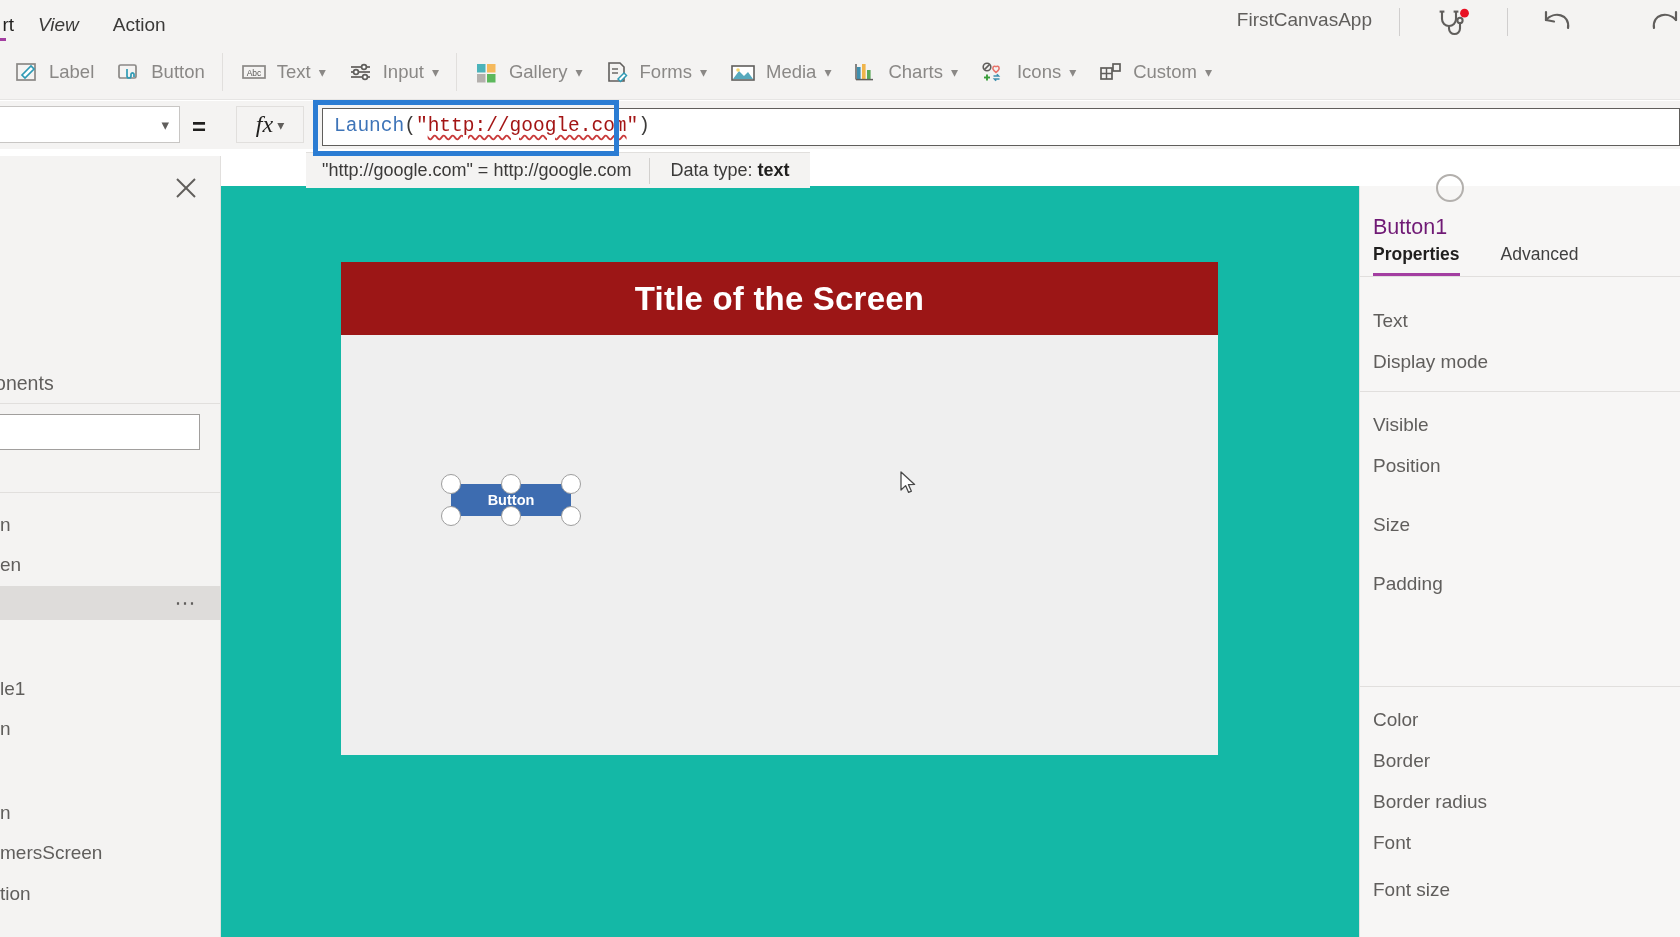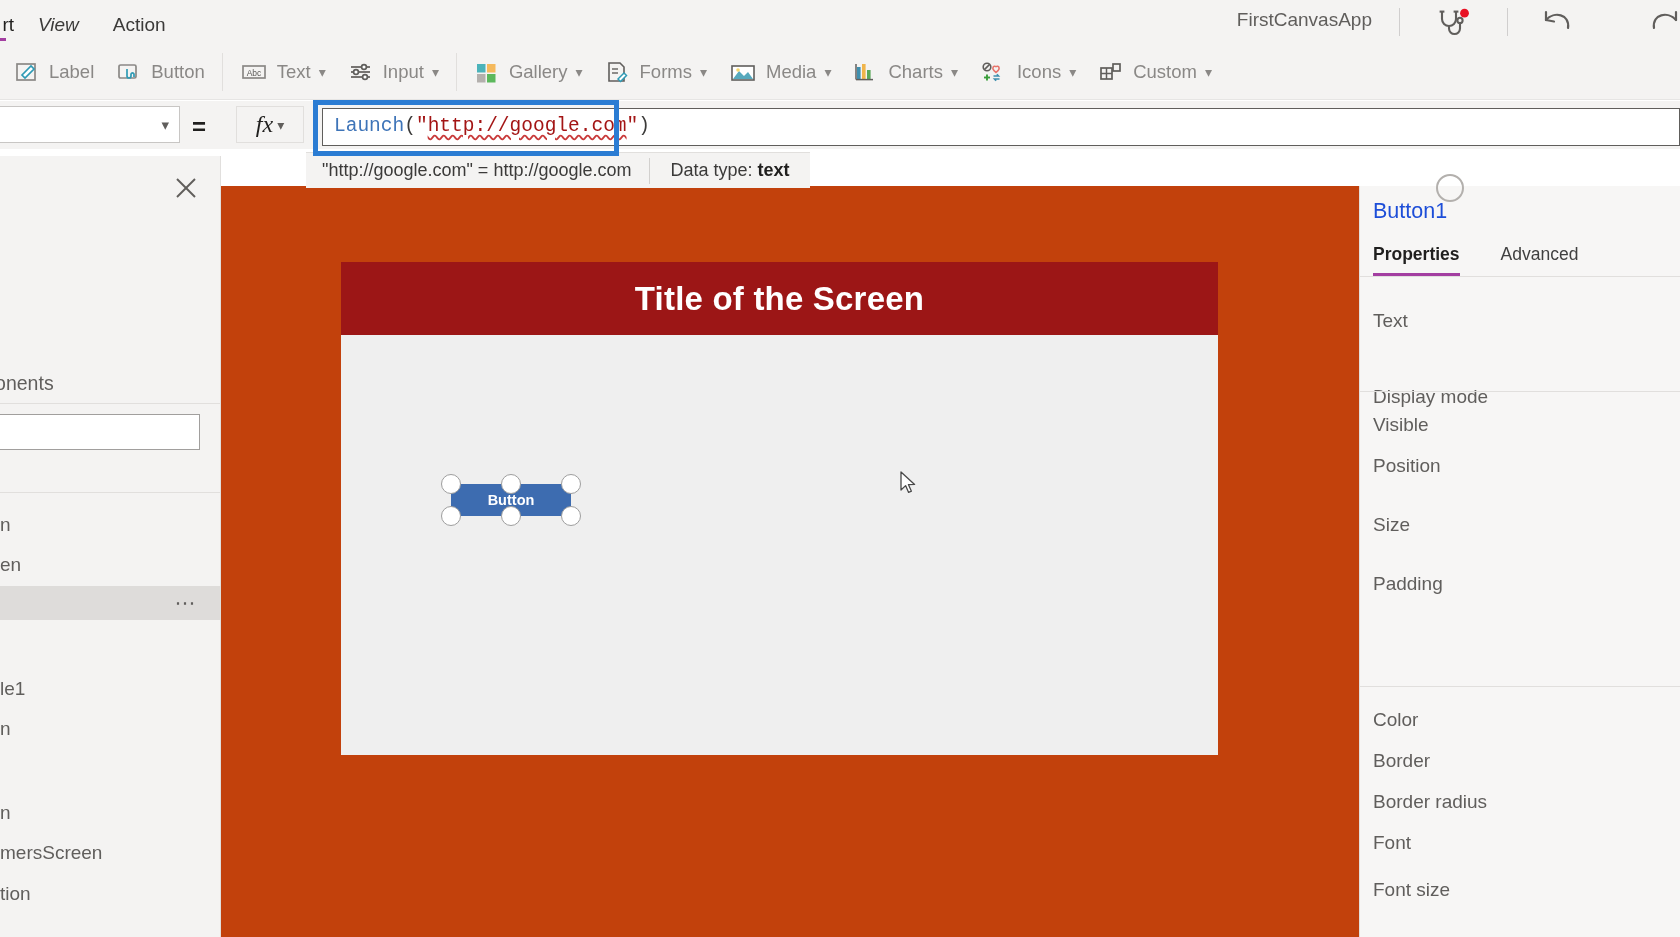--- a/index.html
+++ b/index.html
@@ -155,21 +155,21 @@
   .tree-item.selected { background: #dedcda; }
   .tree-item .dots {
     position: absolute; right: 24px; color: #605e5c;
     font-size: 21px; letter-spacing: 1.5px;
   }
 
   
   #canvas-area {
     position: absolute; left: 221px; top: 186px;
     width: 1138px; height: 751px;
-    background: #c2410c;
+    background: #14b8a6;
   }
   #app-screen {
     position: absolute; left: 120px; top: 76px;
     width: 877px; height: 493px;
     background: #efefef;
   }
   #app-title-bar {
     position: absolute; left: 0; top: 0; width: 877px; height: 73px;
     background: #9c1616;
     display: flex; align-items: center; justify-content: center;
@@ -205,22 +205,22 @@
     position: absolute; left: 1359px; top: 186px;
     width: 321px; height: 751px;
     background: #f7f6f5; border-left: 1px solid #e1dfdd;
   }
   #rp-partial-icon {
     position: absolute; left: 76px; top: -12px;
     width: 28px; height: 28px;
     border: 2px solid #b3b0ad; border-radius: 50%;
   }
   #rp-title {
-    position: absolute; left: 13px; top: 13px;
-    font-size: 21.5px; color: #1d4ed8;
+    position: absolute; left: 13px; top: 29px;
+    font-size: 21.5px; color: #701a75;
   }
   #rp-tabs {
     position: absolute; left: 13px; top: 58px; display: flex; gap: 41px;
   }
   .rp-tab { font-size: 17.5px; color: #404040; position: relative; padding-bottom: 11px; cursor: default; }
   .rp-tab.active { color: #201f1e; font-weight: 700; }
   .rp-tab.active::after {
     content: ""; position: absolute; left: 0; right: 0; bottom: 0;
     height: 3px; background: #a33ea1;
   }
@@ -506,21 +506,21 @@
       <span>Properties</span>
     </div>
     <div class="rp-tab">
       <span>Advanced</span>
     </div>
   </div>
 
   <div class="rp-hr" style="top:90px;"></div>
 
   <div class="rp-row" style="top:124px;">Text</div>
-  <div class="rp-row" style="top:165px;margin-top:35px;">Display mode</div>
+  <div class="rp-row" style="top:165px;">Display mode</div>
 
   <div class="rp-hr" style="top:205px;"></div>
 
   <div class="rp-row" style="top:228px;">Visible</div>
   <div class="rp-row" style="top:269px;">Position</div>
   <div class="rp-row" style="top:328px;">Size</div>
   <div class="rp-row" style="top:387px;">Padding</div>
 
   <div class="rp-hr" style="top:500px;"></div>
 

